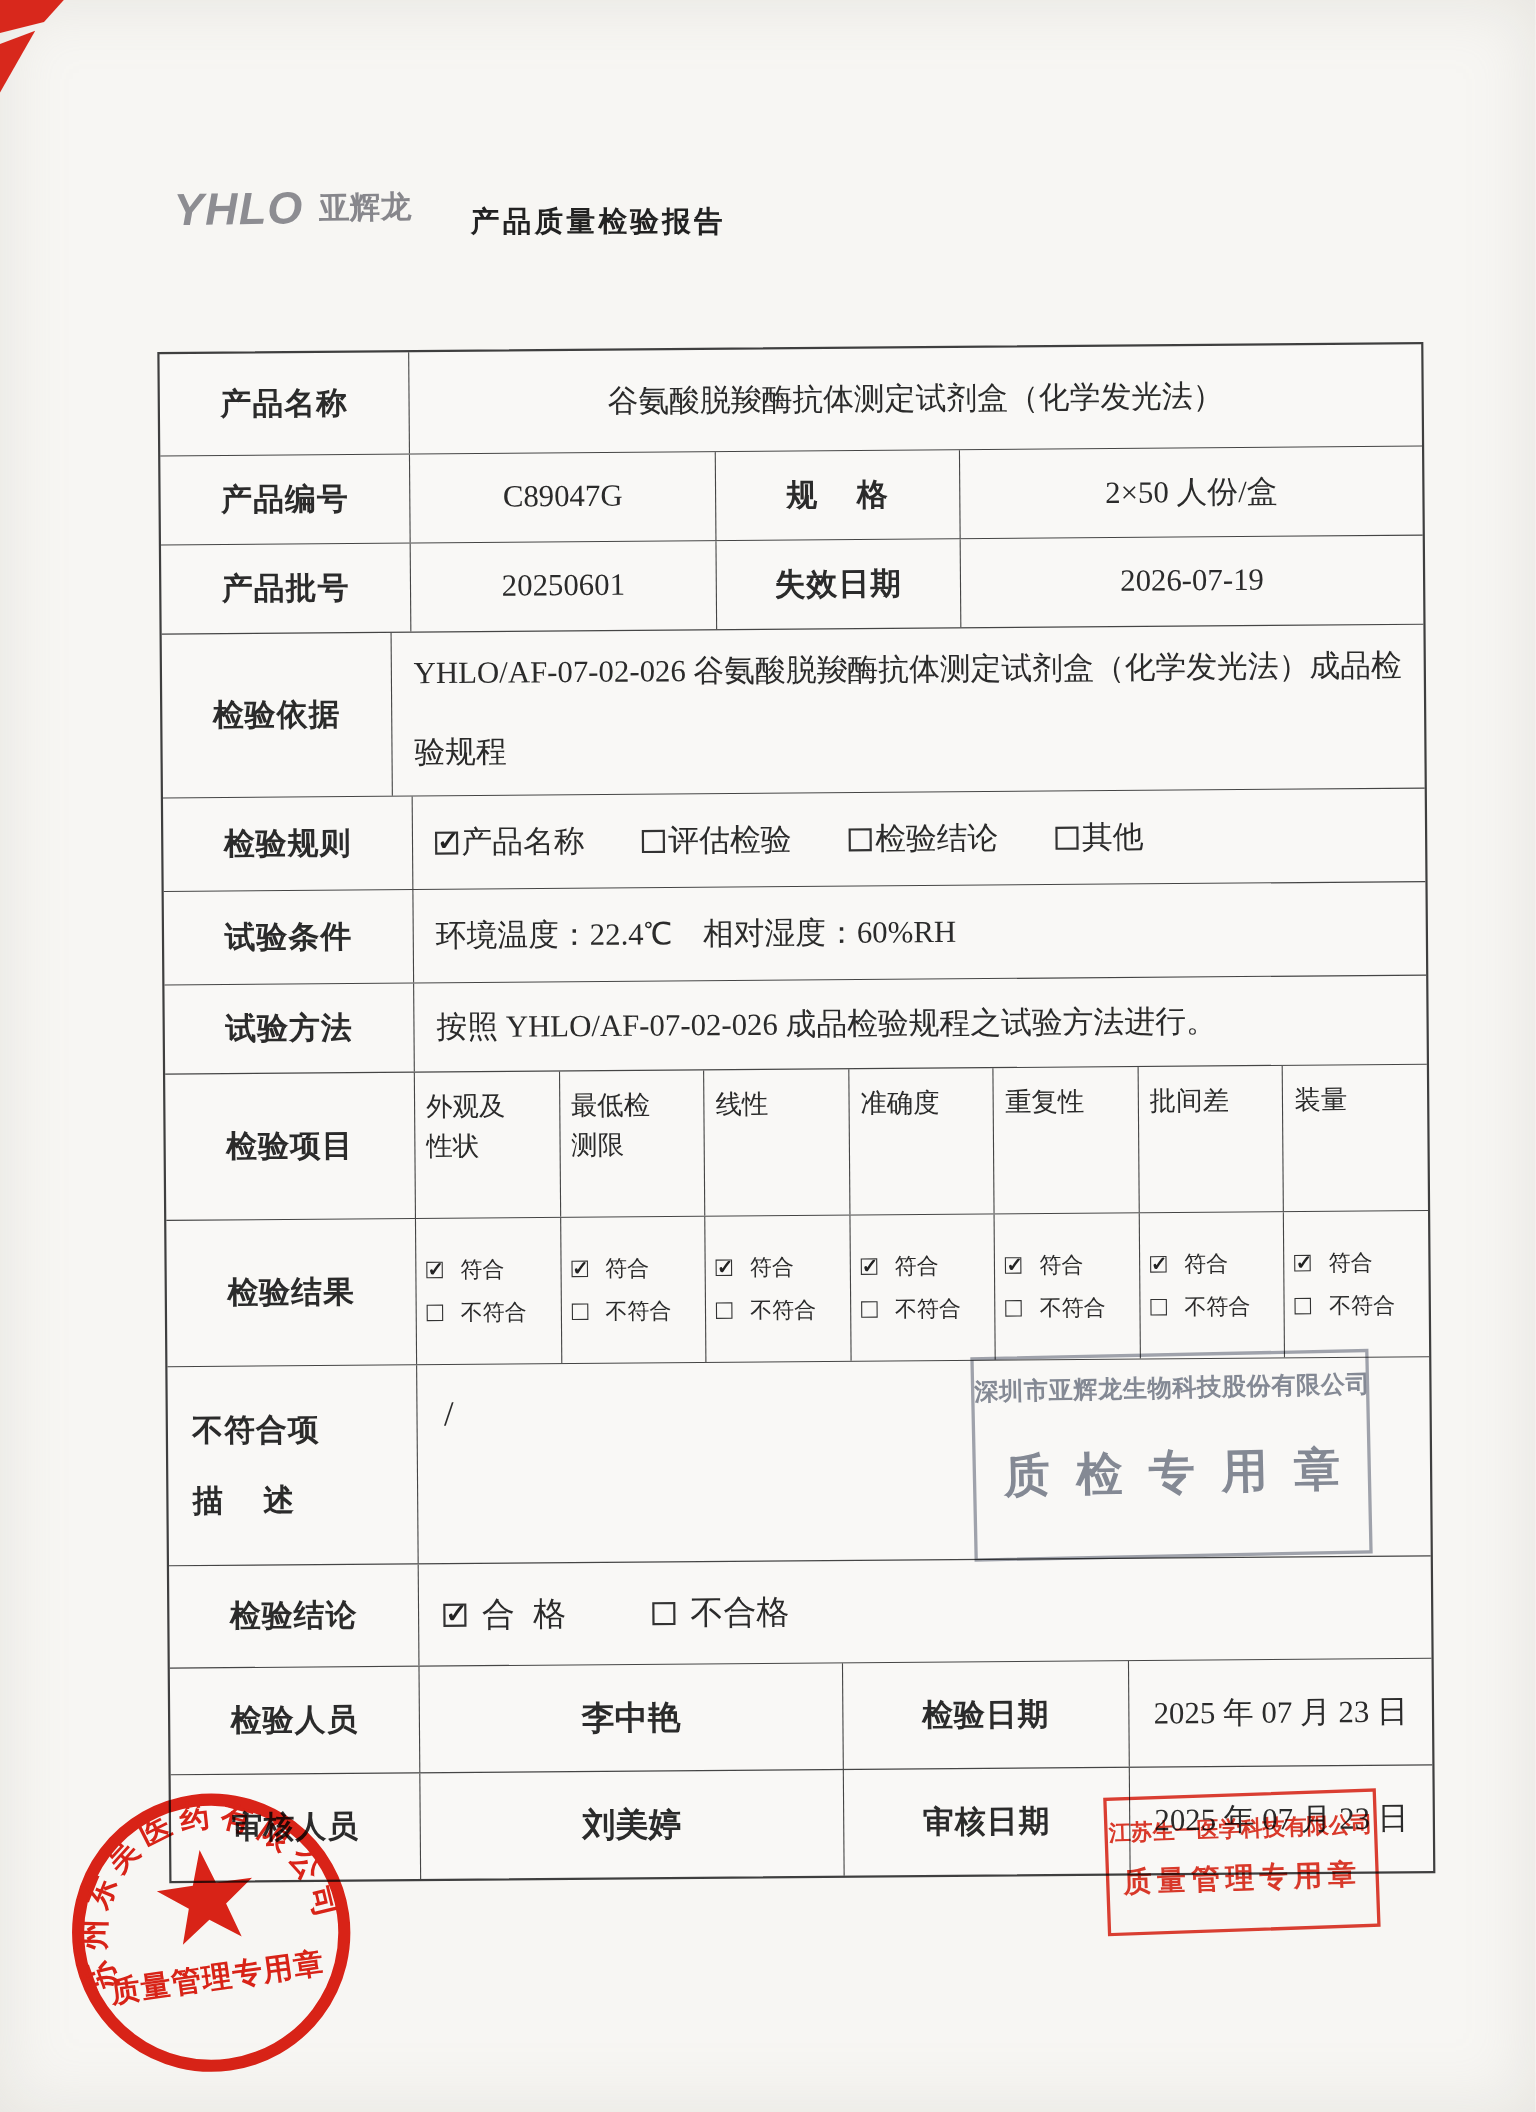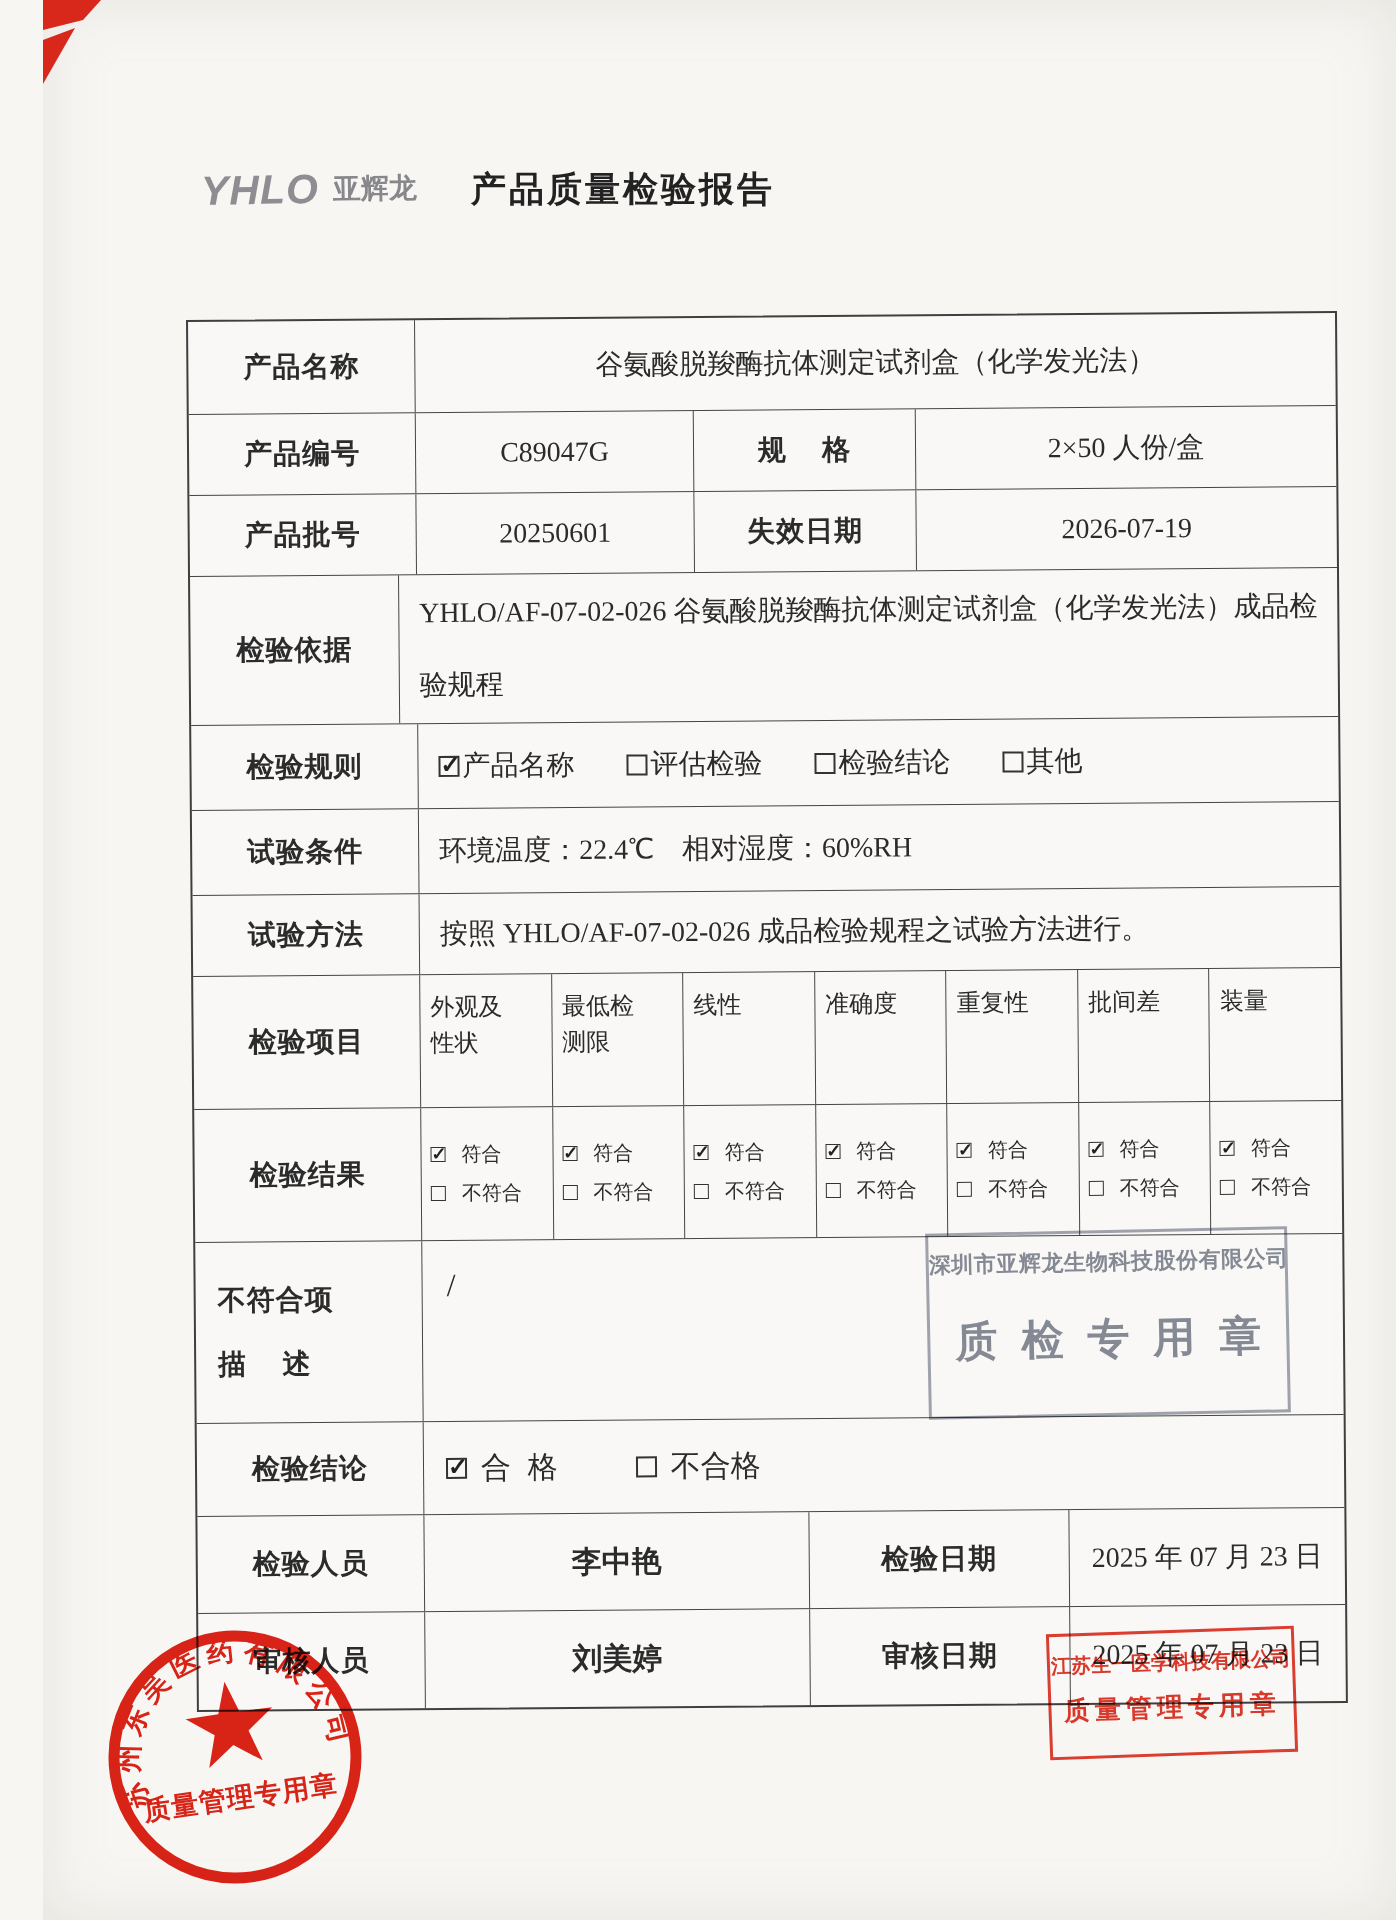--- a/index.html
+++ b/index.html
@@ -3,27 +3,27 @@
 <meta charset="utf-8">
 <style>
   html,body{margin:0;padding:0;}
   body{
     width:1396px;height:1920px;position:relative;
     background:#f7f6f3;overflow:hidden;
     font-family:"Liberation Sans",sans-serif;
     color:#2b2b2b;
   }
   .paper{position:absolute;inset:0;
-    box-shadow:inset 0 0 60px rgba(180,175,165,.25);margin-left:43px;}
+    box-shadow:inset 0 0 60px rgba(180,175,165,.25);}
   
   .logo{position:absolute;left:158px;top:166px;transform:rotate(-1deg);white-space:nowrap;}
   .logo-latin{font-style:italic;font-weight:800;font-size:41px;color:#8d8d92;
     letter-spacing:1px;font-family:"Liberation Sans",sans-serif;}
   .logo-cn{font-weight:700;font-size:28px;color:#87878c;margin-left:14px;vertical-align:4px;}
-  .doc-title{position:absolute;left:428px;top:166px;font-size:35px;font-weight:700;
+  .doc-title{position:absolute;left:428px;top:184px;font-size:26px;font-weight:700;
     letter-spacing:3px;color:#222;}
   
   .tbl{position:absolute;left:143px;top:320px;width:1147px;
     border:2px solid #3f3f3f;transform:rotate(-0.45deg);transform-origin:0 0;
     background:rgba(255,255,255,.25);}
   .tr{display:flex;border-bottom:1.6px solid #454545;}
   .tr:last-child{border-bottom:none;}
   .td{border-right:1.6px solid #454545;display:flex;align-items:center;
     box-sizing:border-box;white-space:pre-wrap;}
   .td:last-child{border-right:none;}

